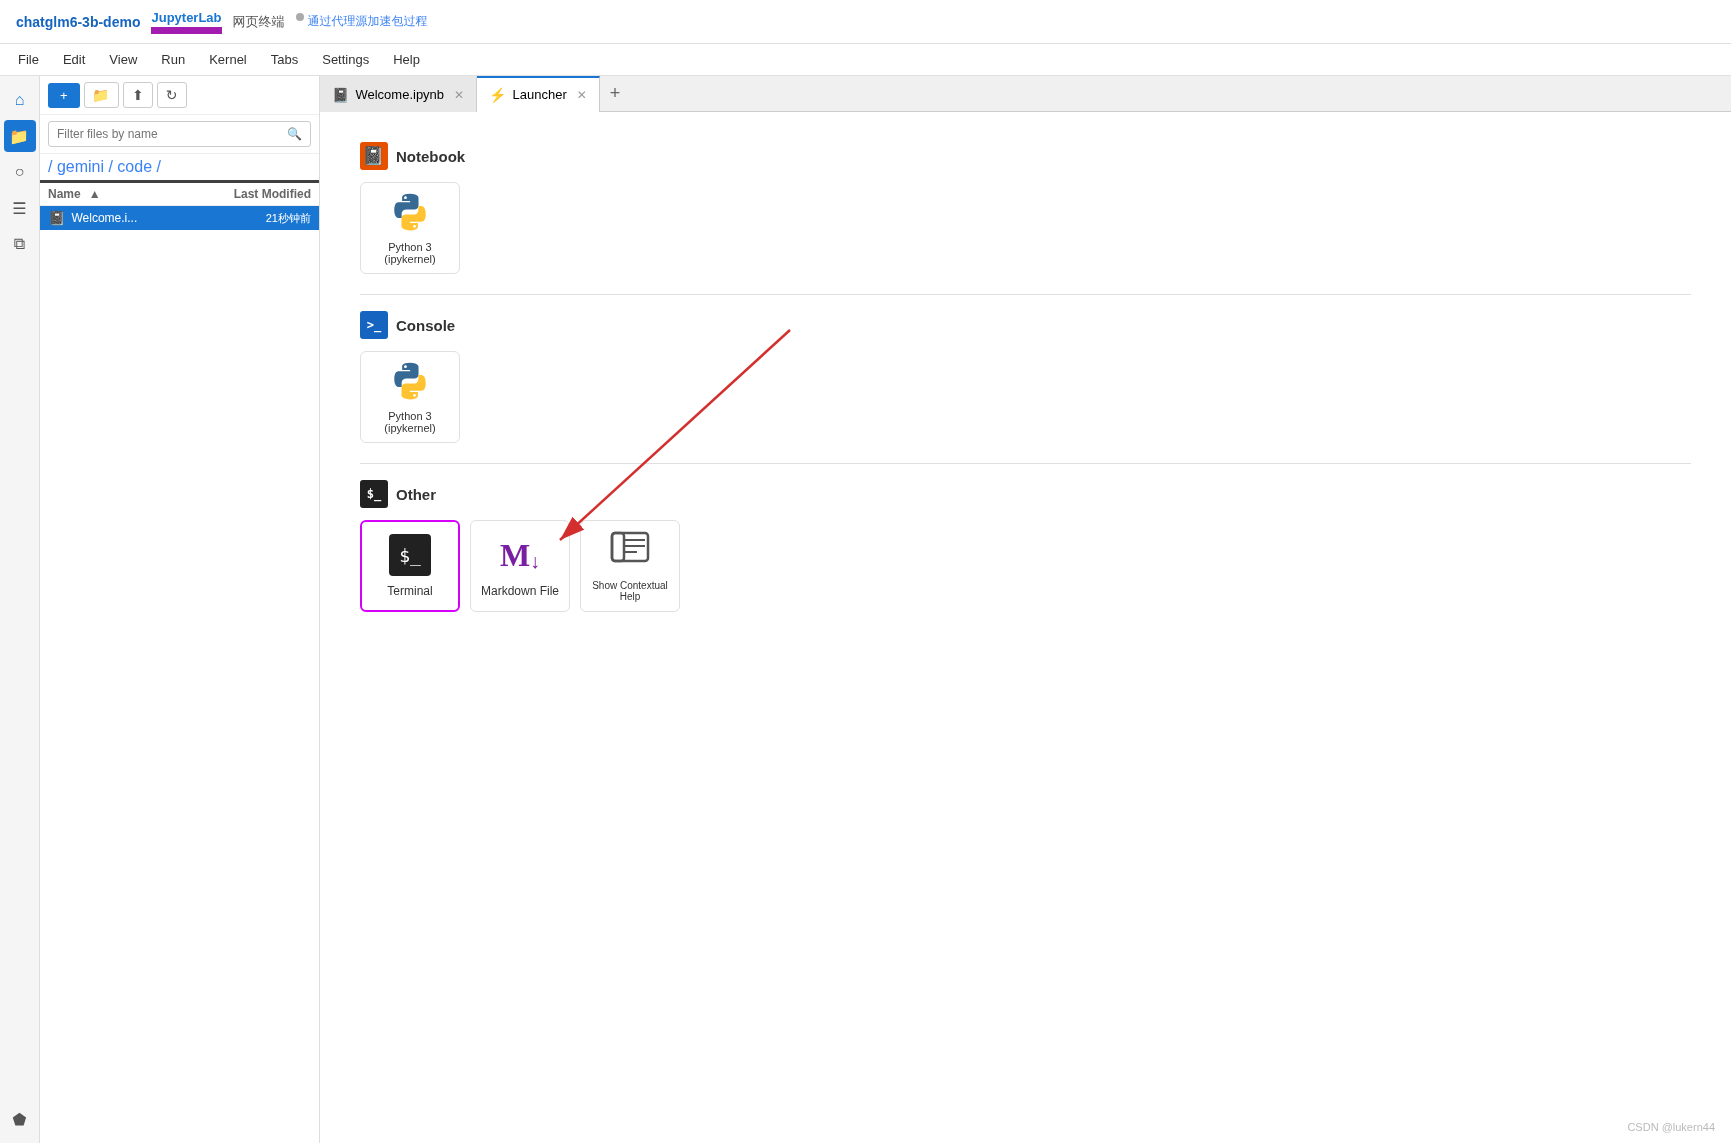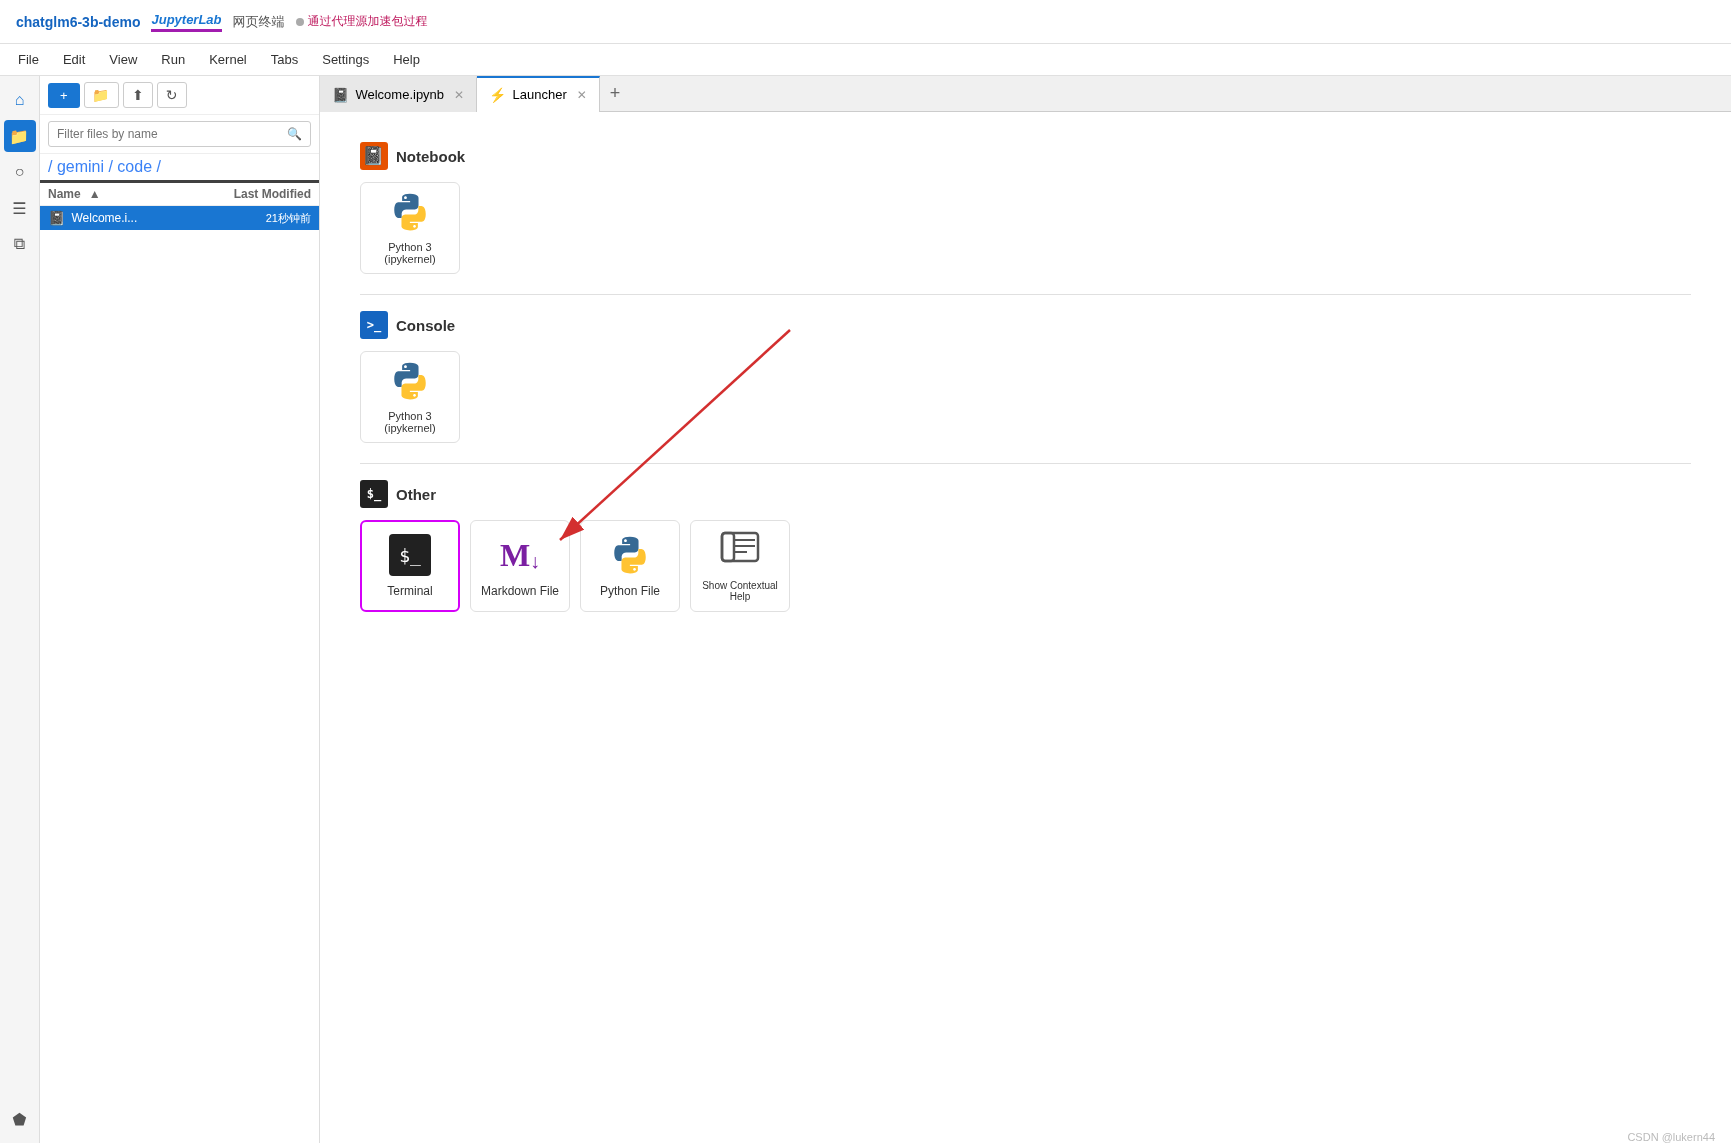--- a/index.html
+++ b/index.html
@@ -3,23 +3,23 @@
   <meta charset="utf-8">
   <style>
     * { box-sizing: border-box; margin: 0; padding: 0; }
     body { font-family: -apple-system, BlinkMacSystemFont, 'Segoe UI', Arial, sans-serif; font-size: 13px; background: #fff; overflow: hidden; width: 1731px; height: 1143px; }
 
     
     .title-bar {
       display: flex; align-items: center; padding: 6px 16px; background: #fff; border-bottom: 1px solid #e0e0e0; height: 44px; gap: 11px;
     }
     .title-bar .app-name { color: #1565c0; font-weight: bold; font-size: 14px; }
-    .title-bar .tab-active { color: #1976d2; font-weight: 600; border-bottom: 3px solid #a21caf; padding-bottom: 2px; font-style: italic; }
+    .title-bar .tab-active { color: #1976d2; font-weight: 600; border-bottom: 7px solid #a21caf; padding-bottom: 2px; }
     .title-bar .tab-inactive { color: #555; }
-    .title-bar .status-msg { color: #be185d; font-size: 12px; display: flex; align-items: center; gap: 4px; }
+    .title-bar .status-msg { color: #3b82f6; font-size: 12px; display: flex; gap: 4px; }
     .title-bar .dot { width: 8px; height: 8px; background: #aaa; border-radius: 50%; display: inline-block; }
 
     
     .menu-bar {
       display: flex; align-items: center; padding: 2px 8px; background: #fff; border-bottom: 1px solid #e0e0e0; height: 32px; gap: 4px;
     }
     .menu-item { padding: 4px 10px; cursor: pointer; border-radius: 3px; color: #333; }
 
     
     .main-layout { display: flex; height: calc(1143px - 76px); }
@@ -78,21 +78,21 @@
     .terminal-icon-box { width: 42px; height: 42px; background: #212121; border-radius: 4px; display: flex; align-items: center; justify-content: center; color: #fff; font-size: 18px; font-family: monospace; }
     .text-file-icon { width: 42px; height: 42px; display: flex; align-items: center; justify-content: center; color: #555; font-size: 30px; }
     .markdown-icon { width: 42px; height: 42px; display: flex; align-items: center; justify-content: center; color: #7b1fa2; font-size: 30px; font-weight: bold; font-family: serif; }
     .contextual-icon { width: 42px; height: 42px; display: flex; align-items: center; justify-content: center; color: #555; font-size: 24px; }
 
     
     .annotation-container { position: relative; }
     .arrow-svg { position: absolute; top: -220px; left: 130px; pointer-events: none; z-index: 10; }
 
     
-    .watermark { position: fixed; bottom: 0; right: 16px; font-size: 11px; color: #bbb; }
+    .watermark { position: fixed; bottom: 10px; right: 16px; font-size: 11px; color: #bbb; }
   </style>
 </head>
 <body>
 
 <div class="title-bar">
   <span class="app-name">chatglm6-3b-demo</span>
   <span class="tab-active">JupyterLab</span>
   <span class="tab-inactive">网页终端</span>
   <span class="status-msg">
     <span class="dot"></span>
@@ -234,27 +234,20 @@
 
 
           <div class="card">
             <div class="markdown-icon">
               <span style="color:#7b1fa2; font-size:32px; font-weight:bold; font-family:serif;">M</span>
               <span style="color:#7b1fa2; font-size:20px; position:relative; top:6px;">↓</span>
             </div>
             <span>Markdown File</span>
           </div>
 
-          <div class="card">
-            <svg class="python-icon" viewBox="0 0 64 64" xmlns="http://www.w3.org/2000/svg">
-              <path d="M31.8 4C19.2 4 20 9.6 20 9.6v5.6h12.2v1.8H14.6S8 16.2 8 28.8c0 12.8 7.1 12.3 7.1 12.3h4.2v-5.9s-.2-7.1 7-7.1h12s6.7.1 6.7-6.5V10.9S46.2 4 31.8 4zm-6.7 3.9c1.2 0 2.2 1 2.2 2.2s-1 2.2-2.2 2.2-2.2-1-2.2-2.2 1-2.2 2.2-2.2z" fill="#366994"></path>
-              <path d="M32.2 60C44.8 60 44 54.4 44 54.4v-5.6H31.8V47H49.4S56 47.8 56 35.2c0-12.8-7.1-12.3-7.1-12.3h-4.2v5.9s.2 7.1-7 7.1h-12s-6.7-.1-6.7 6.5v10.7S17.8 60 32.2 60zm6.7-3.9c-1.2 0-2.2-1-2.2-2.2s1-2.2 2.2-2.2 2.2 1 2.2 2.2-1 2.2-2.2 2.2z" fill="#ffc331"></path>
-            </svg>
-            <span>Python File</span>
-          </div>
 
           <div class="card">
             <div class="contextual-icon">
               <svg width="42" height="42" viewBox="0 0 42 42">
                 <rect x="3" y="3" width="36" height="28" rx="3" fill="none" stroke="#555" stroke-width="2.5"></rect>
                 <rect x="3" y="3" width="12" height="28" rx="3" fill="none" stroke="#555" stroke-width="2.5"></rect>
                 <line x1="15" y1="10" x2="36" y2="10" stroke="#555" stroke-width="2"></line>
                 <line x1="15" y1="16" x2="36" y2="16" stroke="#555" stroke-width="2"></line>
                 <line x1="15" y1="22" x2="28" y2="22" stroke="#555" stroke-width="2"></line>
               </svg>

